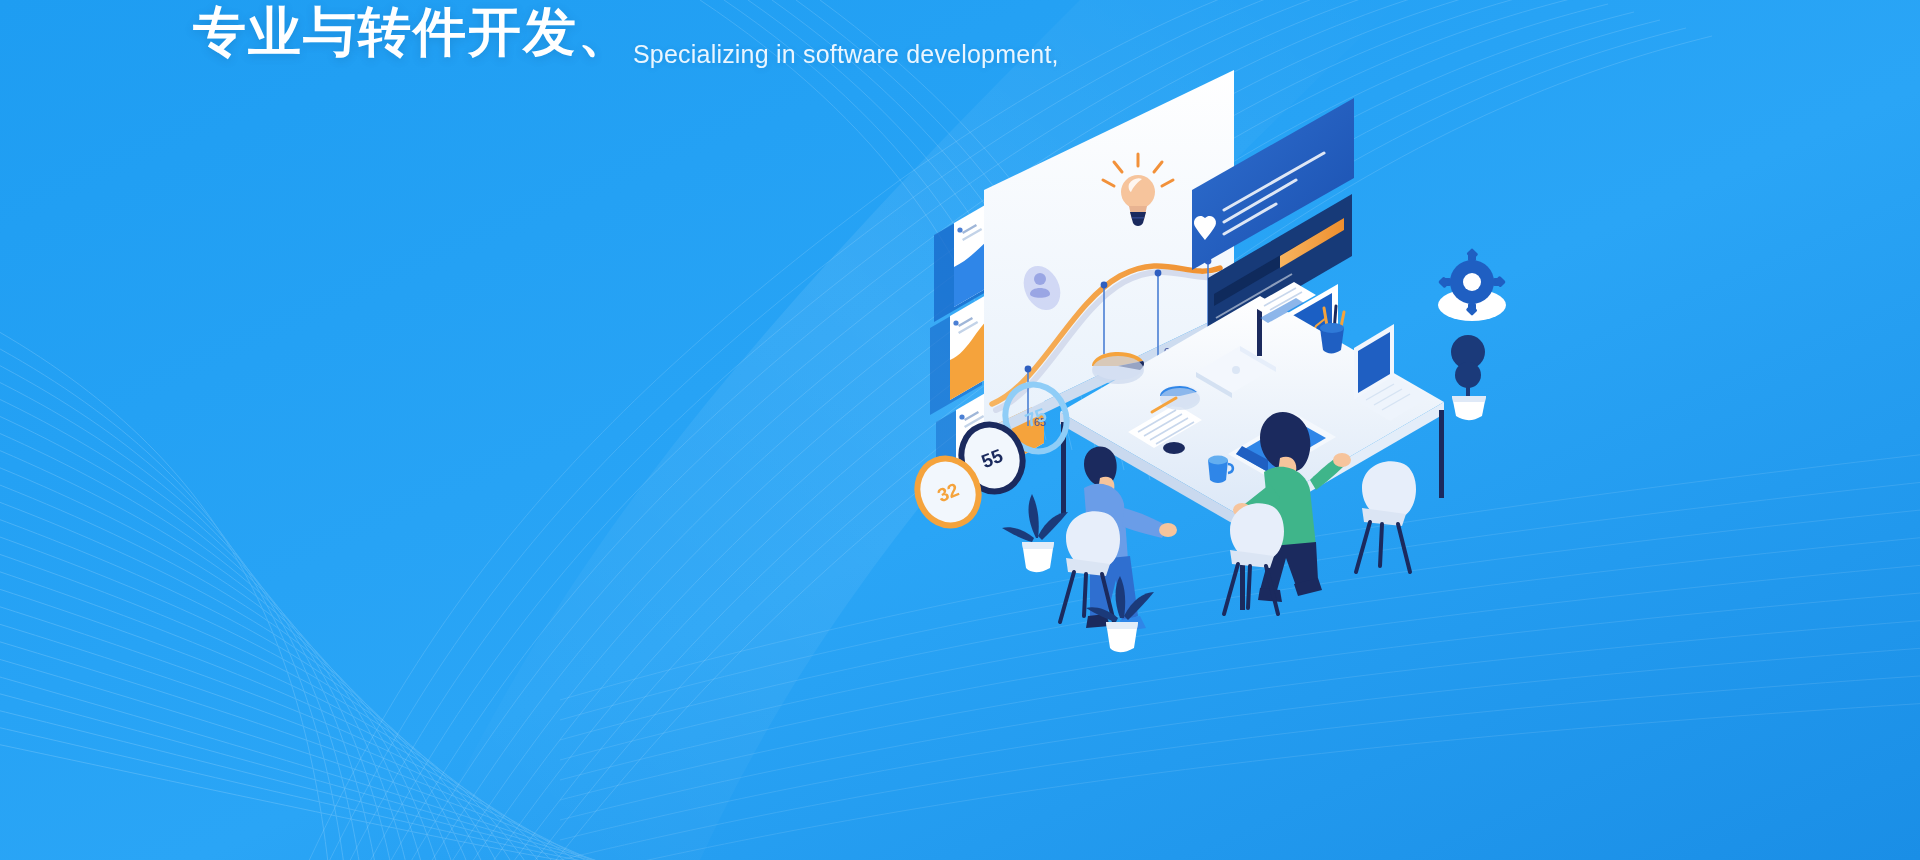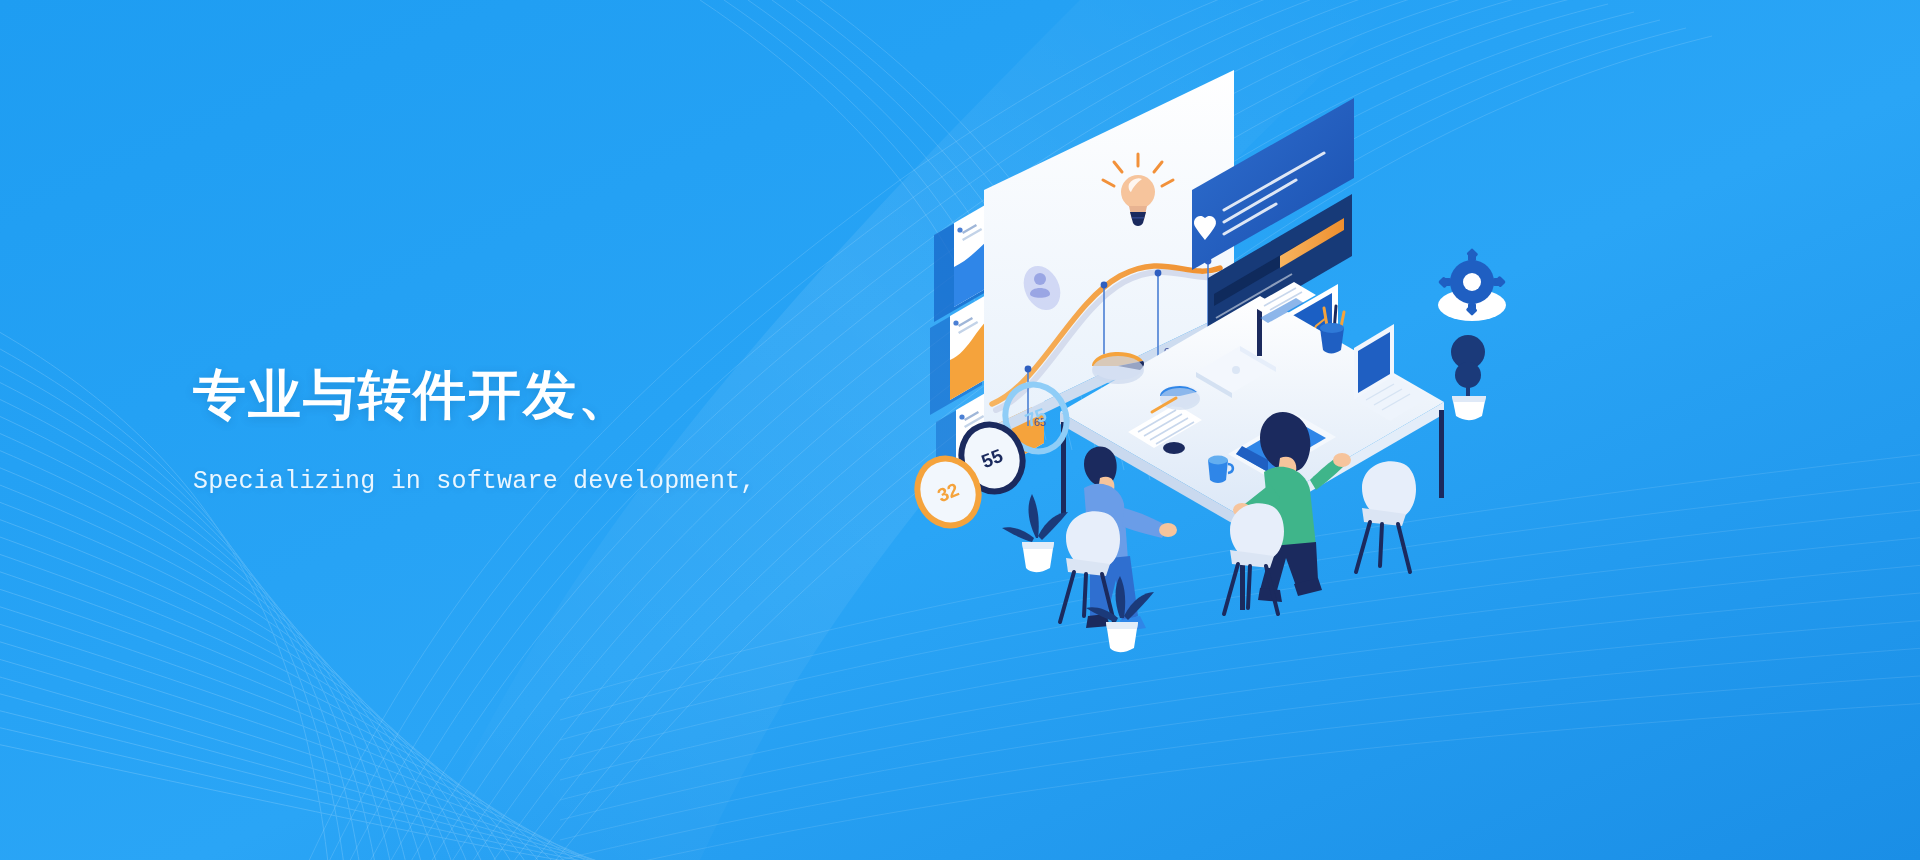--- a/index.html
+++ b/index.html
@@ -19,21 +19,21 @@
 
   
   .bg-layer{ position:absolute; inset:0; pointer-events:none; }
   .bg-svg{ position:absolute; inset:0; width:1920px; height:860px; }
 
   
   .content{
     position:absolute;
     left:193px; top:0;
     width:900px; height:860px;
-    display:flex; flex-direction:column; justify-content:center;
+    display:flex; 
   }
   .headline{
     color:#ffffff;
     font-size:53px;
     font-weight:700;
     line-height:64px;
     letter-spacing:2px;
     text-shadow:0 2px 10px rgba(5,60,110,.18);
     white-space:nowrap;
   }
@@ -55,21 +55,20 @@
   }
 
   .subtitle{
     margin-top:38px;
     color:#eaf6ff;
     font-size:25px;
     line-height:33px;
     letter-spacing:.2px;
     white-space:nowrap;
     text-shadow:0 1px 6px rgba(5,60,110,.12);
-    font-family:Liberation Mono, monospace;
   }
   .subtitle span{ display:block; }
 
   
   .illustration{
     position:absolute;
     left:924px; top:60px;
     width:640px; height:560px;
   }
   .illu-svg{ width:640px; height:560px; display:block; overflow:visible; }

